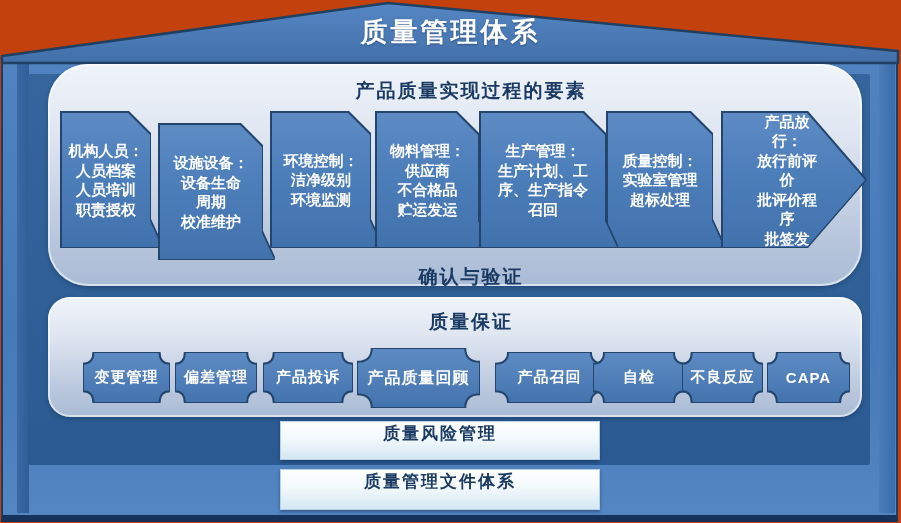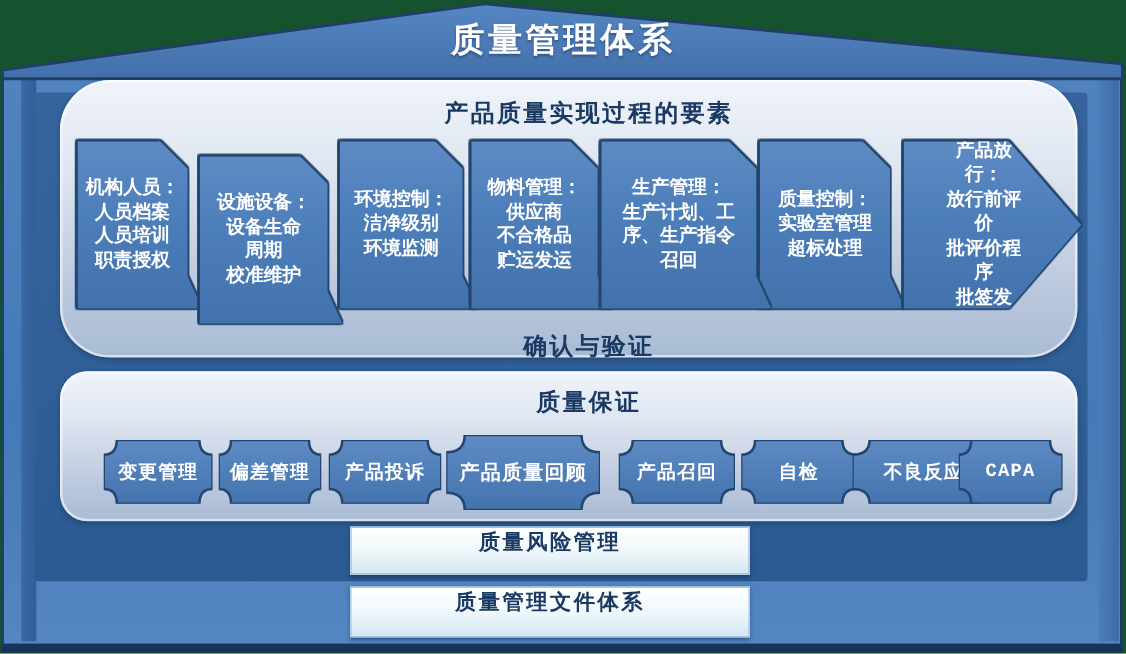--- a/index.html
+++ b/index.html
@@ -1,19 +1,19 @@
 <!DOCTYPE html>
 <html><head>
 <meta charset="utf-8">
 <style>
   html,body{margin:0;padding:0;background:#ffffff;}
   .stage{
     position:relative;width:901px;height:523px;overflow:hidden;
-    background:#14532d;
-    font-family:Liberation Mono, monospace;
+    background:#c2410c;
+    font-family:Liberation Sans, sans-serif;
   }
   
   .roof-svg{position:absolute;left:0;top:0;width:901px;height:66px;display:block;}
   .roof-title{
     position:absolute;left:0;top:14px;width:901px;text-align:center;
     color:#ffffff;font-size:27px;font-weight:bold;letter-spacing:3px;
     text-shadow:0 1px 2px rgba(20,40,80,.45);
   }
   
   .wall{
@@ -197,33 +197,33 @@
         <path d="M12,0 H88 Q88,12 100,12 V40 Q88,40 88,52 H12 Q12,40 0,40 V12 Q12,12 12,0 Z" fill="url(#badgeGrad)" stroke="#24466e" stroke-width="2" vector-effect="non-scaling-stroke"></path>
       </svg>
     <div class="badge-label">偏差管理</div>
   </div>
   <div class="badge badge-big" style="left:357px;width:123px;">
     <svg viewBox="0 0 100 52" preserveAspectRatio="none">
         <path d="M12,0 H88 Q88,12 100,12 V40 Q88,40 88,52 H12 Q12,40 0,40 V12 Q12,12 12,0 Z" fill="url(#badgeGrad)" stroke="#24466e" stroke-width="2" vector-effect="non-scaling-stroke"></path>
       </svg>
     <div class="badge-label">产品质量回顾</div>
   </div>
-  <div class="badge" style="left:495px;width:93px;">
+  <div class="badge" style="left:495px;width:93px;padding-left:16px;">
     <svg viewBox="0 0 100 52" preserveAspectRatio="none">
         <path d="M12,0 H88 Q88,12 100,12 V40 Q88,40 88,52 H12 Q12,40 0,40 V12 Q12,12 12,0 Z" fill="url(#badgeGrad)" stroke="#24466e" stroke-width="2" vector-effect="non-scaling-stroke"></path>
       </svg>
     <div class="badge-label">产品召回</div>
   </div>
   <div class="badge" style="left:593px;width:92px;">
     <svg viewBox="0 0 100 52" preserveAspectRatio="none">
         <path d="M12,0 H88 Q88,12 100,12 V40 Q88,40 88,52 H12 Q12,40 0,40 V12 Q12,12 12,0 Z" fill="url(#badgeGrad)" stroke="#24466e" stroke-width="2" vector-effect="non-scaling-stroke"></path>
       </svg>
     <div class="badge-label">自检</div>
   </div>
-  <div class="badge" style="left:682px;width:81px;padding-left:33px;">
+  <div class="badge" style="left:682px;width:81px;">
     <svg viewBox="0 0 100 52" preserveAspectRatio="none">
         <path d="M12,0 H88 Q88,12 100,12 V40 Q88,40 88,52 H12 Q12,40 0,40 V12 Q12,12 12,0 Z" fill="url(#badgeGrad)" stroke="#24466e" stroke-width="2" vector-effect="non-scaling-stroke"></path>
       </svg>
     <div class="badge-label">不良反应</div>
   </div>
   <div class="badge" style="left:767px;width:83px;">
     <svg viewBox="0 0 100 52" preserveAspectRatio="none">
         <path d="M12,0 H88 Q88,12 100,12 V40 Q88,40 88,52 H12 Q12,40 0,40 V12 Q12,12 12,0 Z" fill="url(#badgeGrad)" stroke="#24466e" stroke-width="2" vector-effect="non-scaling-stroke"></path>
       </svg>
     <div class="badge-label">CAPA</div>

